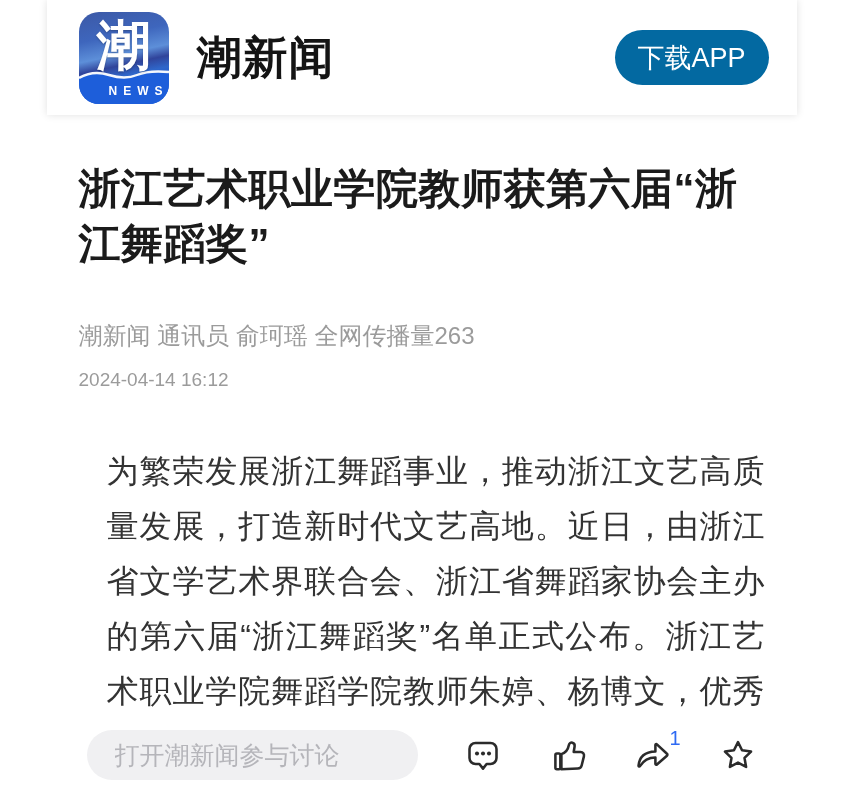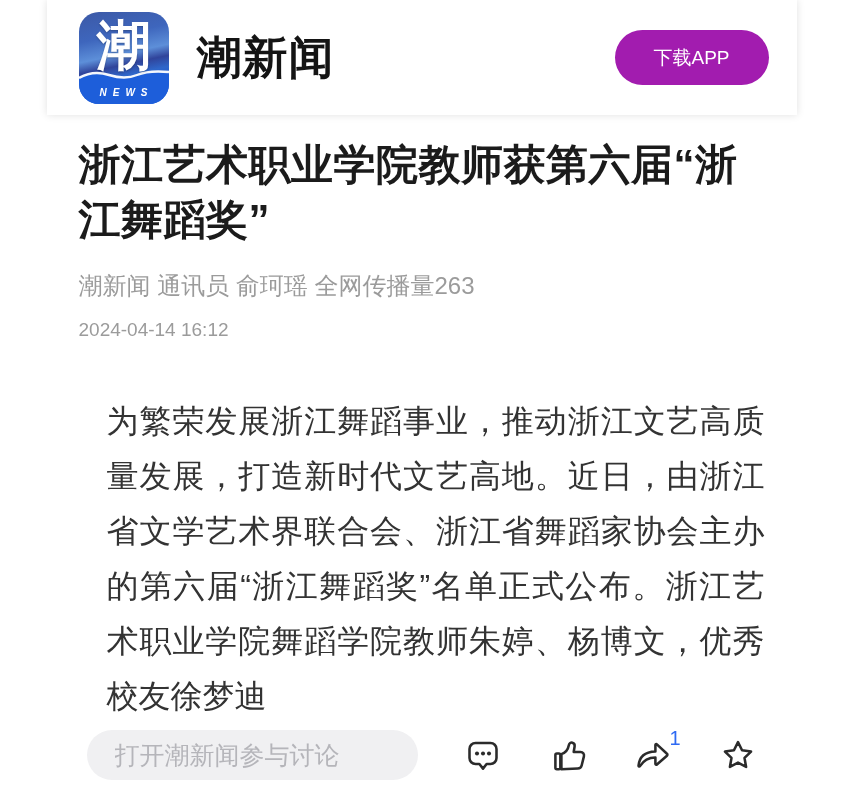--- a/index.html
+++ b/index.html
@@ -43,53 +43,53 @@
   .logo-char {
     position: absolute; top: 2px; left: 0; width: 100%;
     text-align: center;
     font-family: "DejaVu Serif", serif;
     font-size: 54px; font-weight: 700; color: #ffffff;
     line-height: 62px;
     text-shadow: 0 1px 2px rgba(0,0,0,0.25);
   }
   .logo-news {
     position: absolute; bottom: 6px; left: 0; width: 100%;
-    text-align: center;
-    font-size: 10px; font-weight: 700; color: #ffffff;
-    letter-spacing: 6px; text-indent: 6px; font-style: italic;
+    text-align: right;
+    font-size: 12px; font-weight: 700; color: #ffffff;
+    letter-spacing: 6px; text-indent: 6px;
   }
   .brand-text { margin-left: 28px; }
   .brand-name {
     font-size: 45px; font-weight: 700; color: #141414;
     line-height: 1.05; letter-spacing: 1px;
   }
   .brand-tagline {
     margin-top: 10px;
     font-size: 15px; color: #8b8b8b; letter-spacing: 3px;
   }
   .download-btn {
     margin-left: auto;
     width: 154px; height: 55px;
     border-radius: 28px;
-    background: #a21caf;
+    background: #0369a1;
     color: #ffffff;
-    font-size: 19px;
+    font-size: 27px;
     display: flex; align-items: center; justify-content: center;
     border: none; cursor: pointer;
     font-family: "Liberation Sans", sans-serif;
   }
   
   .article { padding: 0 32px; }
   .article-title {
-    margin-top: 22px;
+    margin-top: 46px;
     font-size: 42px; font-weight: 700; color: #1b1b1b;
     line-height: 55px; letter-spacing: 0.5px;
   }
   .article-byline {
-    margin-top: 24px;
+    margin-top: 50px;
     font-size: 24px; color: #9b9b9b; line-height: 30px;
   }
   .article-date {
     margin-top: 14px;
     font-size: 19px; color: #9b9b9b; line-height: 30px;
   }
   .article-body {
     margin-top: 49px;
     font-size: 32px; color: #333333;
     line-height: 55px;

